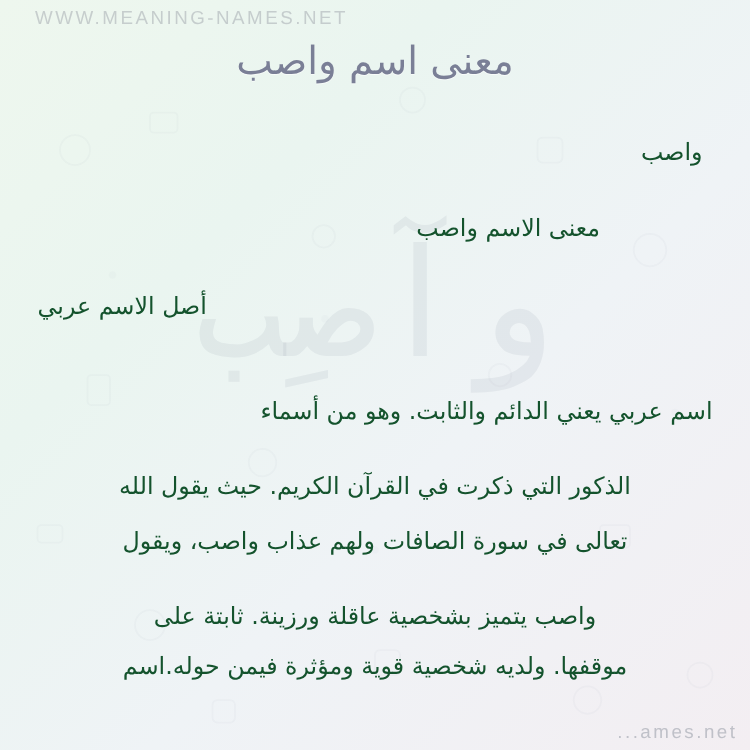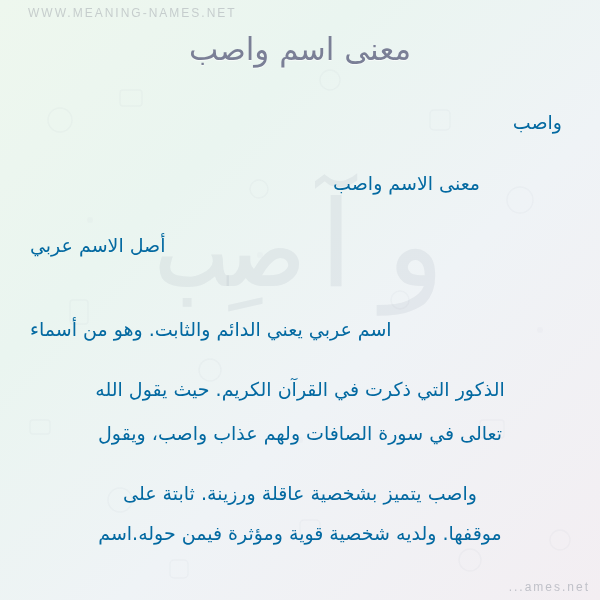--- a/index.html
+++ b/index.html
@@ -34,21 +34,21 @@
     white-space: nowrap;
     z-index: 0;
     pointer-events: none;
   }
 
   .watermark {
     position: absolute;
     font-family: "Liberation Sans", sans-serif;
     letter-spacing: 2px;
     color: rgba(150, 155, 165, 0.45);
-    font-size: 12px;
+    font-size: 15px;
     direction: ltr;
     z-index: 3;
     white-space: nowrap;
   }
   .watermark.top-left {
     left: 28px;
     top: 6px;
   }
   .watermark.bottom-right {
     right: 10px;
@@ -69,31 +69,31 @@
   }
 
   .content {
     position: relative;
     z-index: 2;
     padding: 22px 30px 0 30px;
     box-sizing: border-box;
   }
 
   .line {
-    color: #0369a1;
+    color: #14532d;
     font-size: 19px;
     line-height: 1.25;
     margin: 0 0 33px 0;
     white-space: nowrap;
   }
 
   .line-1 { text-align: right; padding-right: 8px; margin-bottom: 38px; }
   .line-2 { text-align: right; padding-right: 90px; margin-bottom: 38px; }
   .line-3 { text-align: left; padding-right: 150px; margin-bottom: 60px; }
-  .line-4 { text-align: left; margin-bottom: 36px; }
+  .line-4 { text-align: right; margin-bottom: 36px; }
   .line-5 { text-align: center; margin-bottom: 21px; }
   .line-6 { text-align: center; margin-bottom: 36px; }
   .line-7 { text-align: center; margin-bottom: 36px; }
   .line-8 { text-align: center; margin-bottom: 16px; }
   .line-9 { text-align: center; margin-bottom: 0; }
 </style>
 </head>
 <body>
 
 <div class="bg-pattern">

